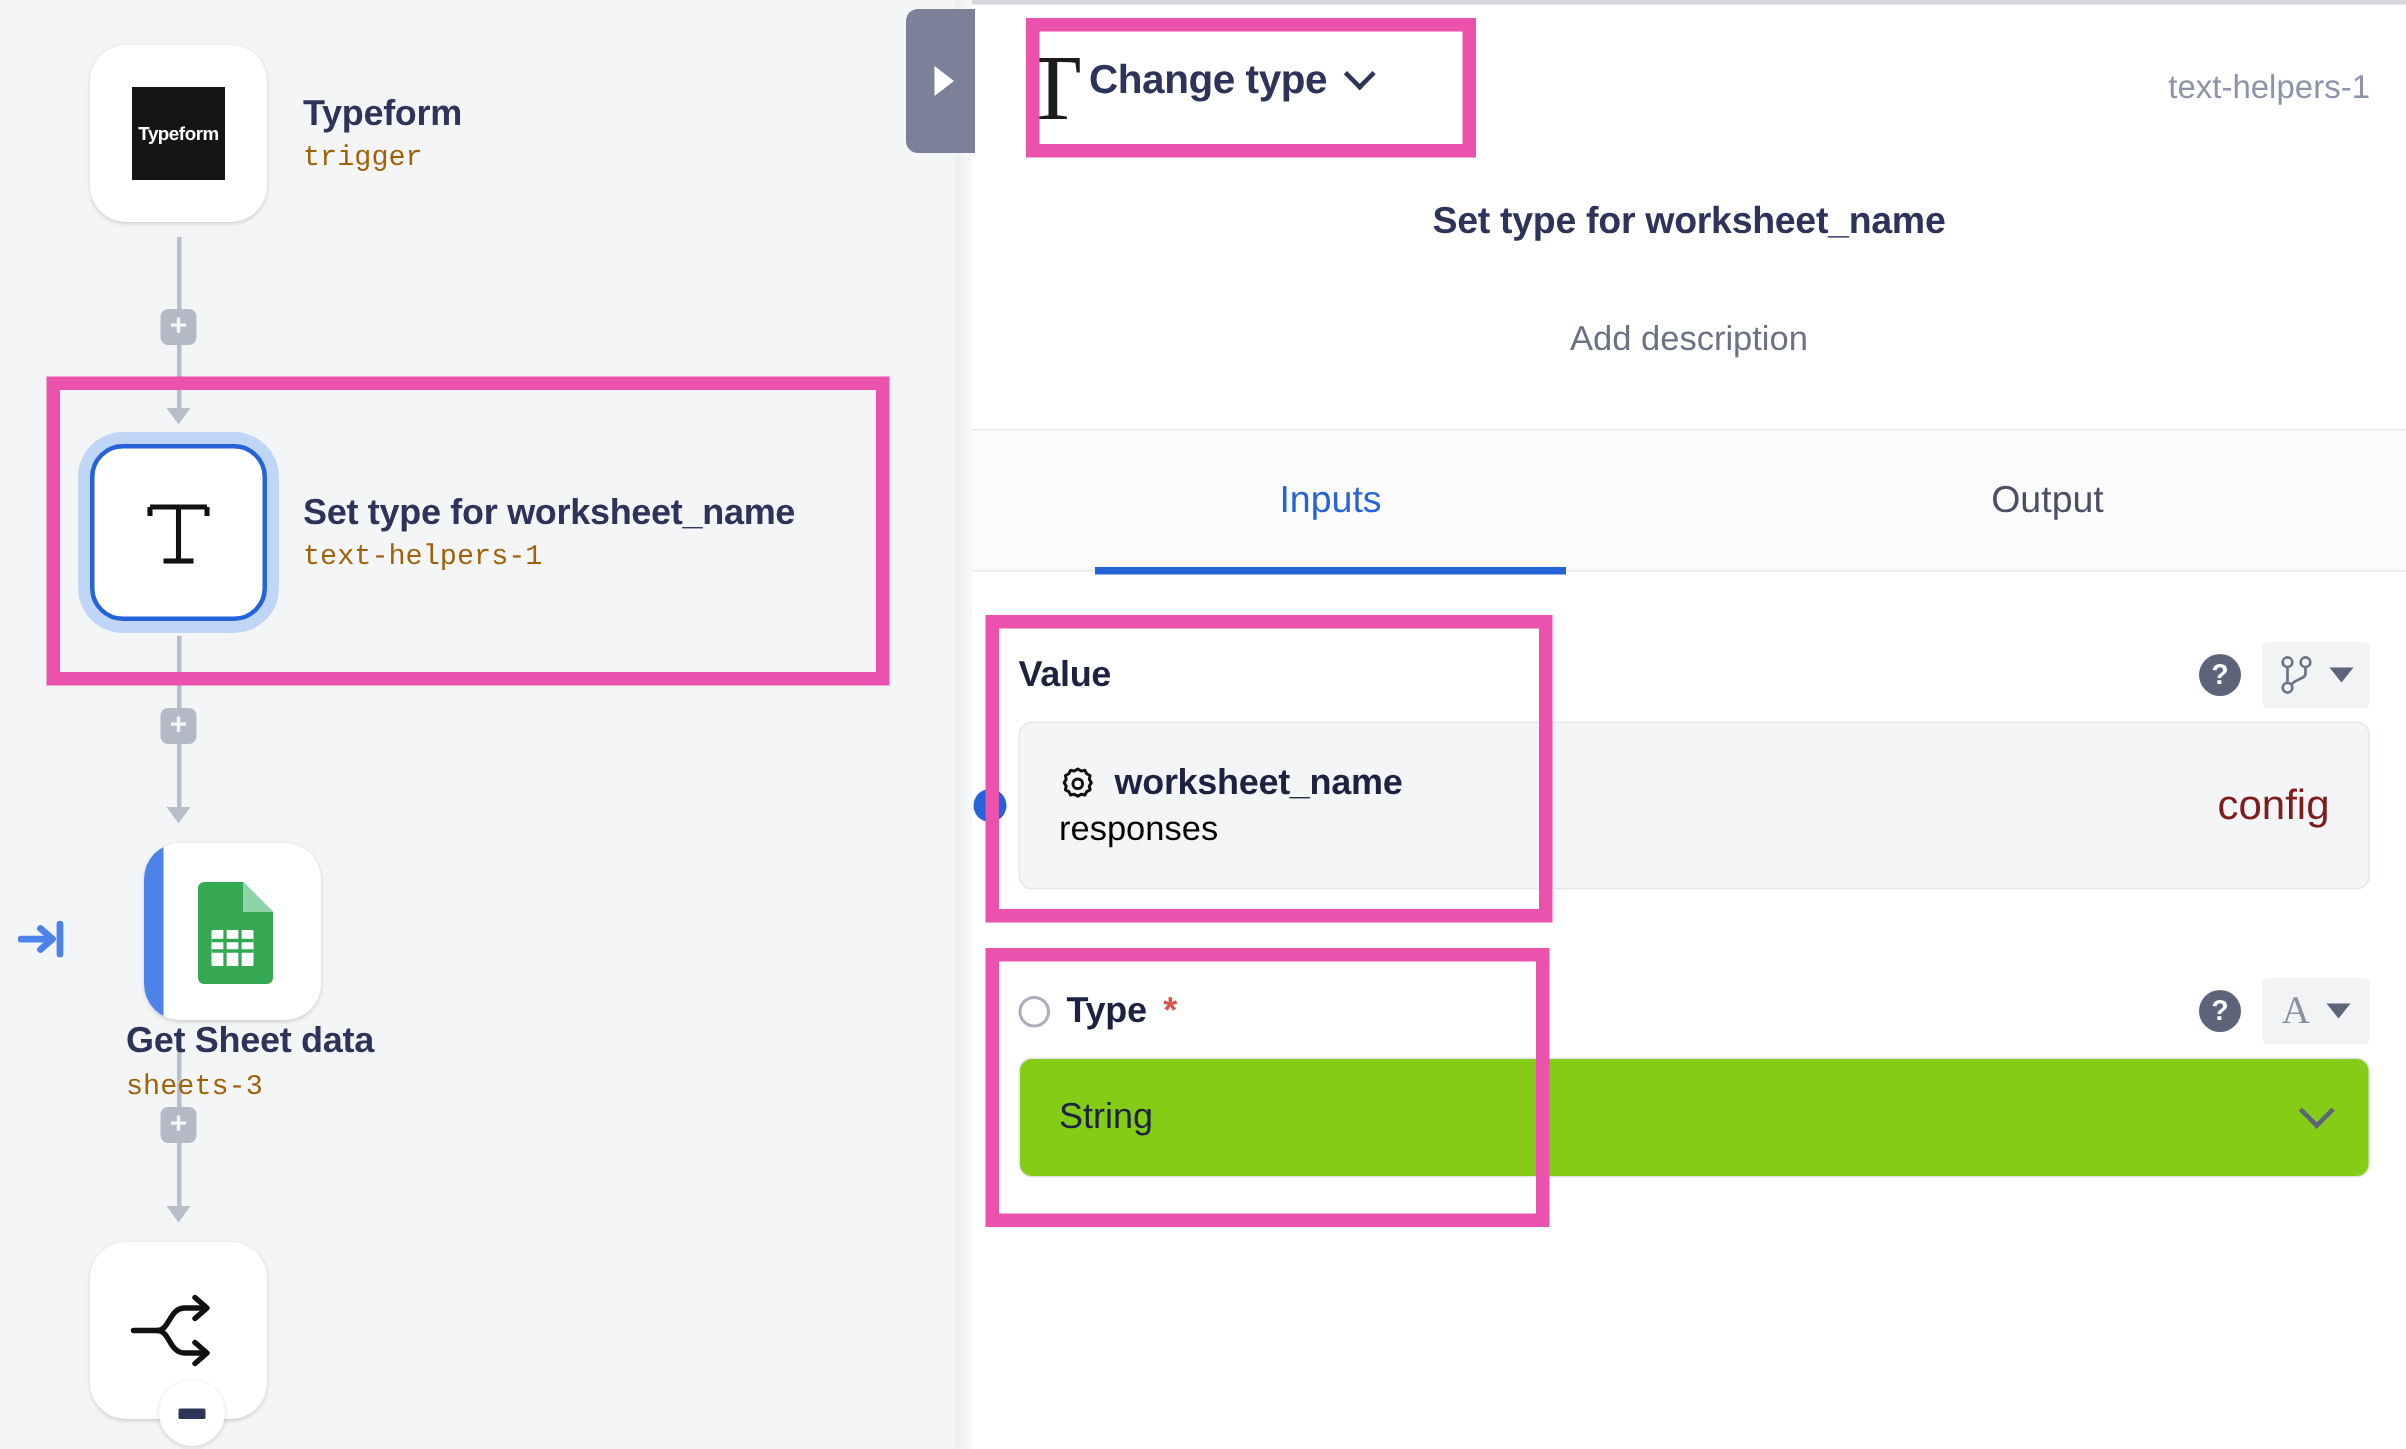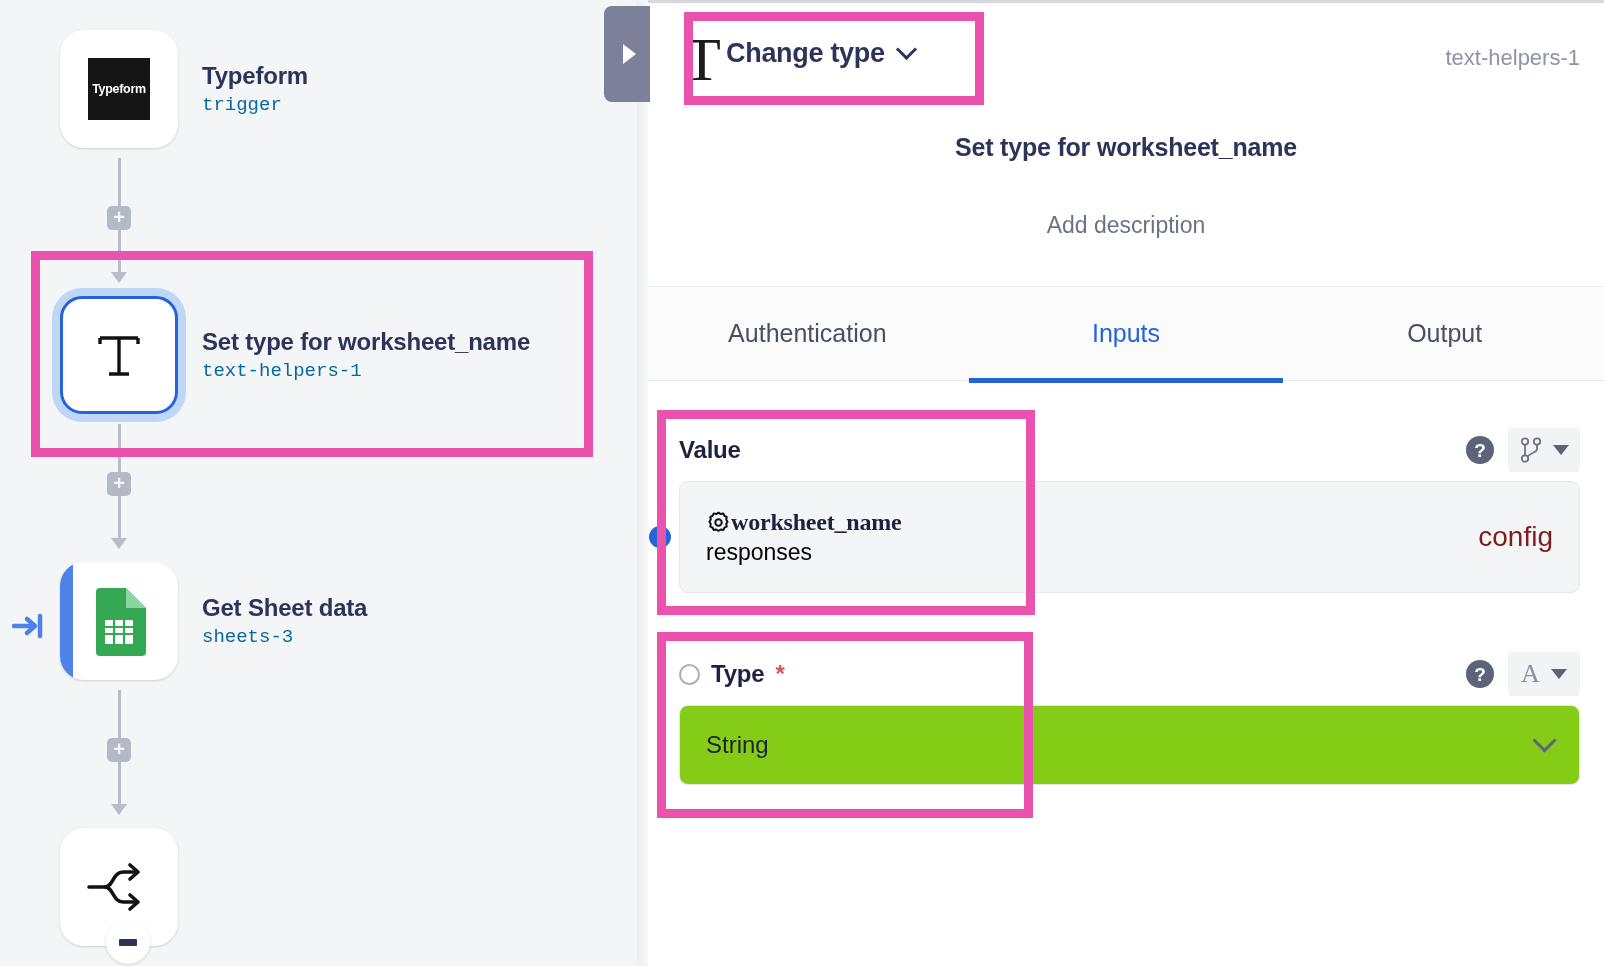--- a/index.html
+++ b/index.html
@@ -49,21 +49,21 @@
     width: 13px; background: #4d82e8;
   }
   .node-text { margin-left: 24px; }
   .node-title {
     font-size: 24px; font-weight: 700; color: #2d3359;
     letter-spacing: -.2px; line-height: 1.15;
     white-space: nowrap;
   }
   .node-sub {
     font-family: "Liberation Mono", monospace;
-    font-size: 19px; color: #0369a1; margin-top: 5px;
+    font-size: 19px; color: #a16207; margin-top: 5px;
     white-space: nowrap;
   }
 
   
   .conn {
     position: absolute;
     width: 3px; background: #b9bdc9;
   }
   .conn-arrow {
     position: absolute;
@@ -281,24 +281,23 @@
   }
   .value-dot {
     position: absolute;
     left: -31px; top: 50%;
     transform: translateY(-50%);
     width: 22px; height: 22px; border-radius: 50%;
     background: #2563d9;
   }
   .chip-col { display: flex; flex-direction: column; }
   .chip-line {
-    display: flex; align-items: center; gap: 0;
+    display: flex; align-items: center; gap: 12px;
     font-size: 24px; font-weight: 700; color: #1d2240;
     letter-spacing: -.2px;
-    font-family: Liberation Serif, serif;
   }
   .chip-sub {
     font-size: 23px; color: #000000; margin-top: 3px;
   }
   .gear-icon { width: 25px; height: 25px; display: block; }
   .value-right {
     margin-left: auto;
     font-size: 28px; color: #7f1d1d;
   }
 
@@ -390,21 +389,21 @@
     </div>
 
     <div class="entry-arrow">
       <svg width="34" height="26" viewBox="0 0 34 26">
         <path d="M2 13 L22 13" stroke="#4d82e8" stroke-width="4.5" stroke-linecap="round"></path>
         <path d="M15 6 L23 13 L15 20" stroke="#4d82e8" stroke-width="4.5" fill="none" stroke-linecap="round" stroke-linejoin="round"></path>
         <path d="M28 3 L28 23" stroke="#4d82e8" stroke-width="4.5" stroke-linecap="round"></path>
       </svg>
     </div>
 
-    <div class="node-row" style="left:60px; top:562px;">
+    <div class="node-row" style="left:60px; top:562px;flex-direction:column;">
       <div class="node-box leftbar">
         <svg width="58" height="70" viewBox="0 0 58 70">
           <path d="M6 2 h30 l20 20 v44 a4 4 0 0 1 -4 4 h-42 a4 4 0 0 1 -4 -4 v-60 a4 4 0 0 1 4 -4 z" fill="#34a853"></path>
           <path d="M36 2 l20 20 h-20 z" fill="#8cd3a5"></path>
           <rect x="15" y="34" width="28" height="24" fill="#fff" rx="1"></rect>
           <g stroke="#34a853" stroke-width="2.2">
             <path d="M15 41 H43 M15 48 H43 M24 34 V58 M34 34 V58"></path>
           </g>
         </svg>
       </div>
@@ -446,23 +445,20 @@
         <span class="label">Change type</span>
         <span class="chev"></span>
       </div>
 
       <div id="node-id-label">text-helpers-1</div>
       <div id="panel-title">Set type for worksheet_name</div>
       <div id="add-description">Add description</div>
     </div>
 
     <div id="tabs">
-      <div class="tab">
-        <span>Authentication</span>
-      </div>
       <div class="tab active">
         <span>Inputs</span>
       </div>
       <div class="tab">
         <span>Output</span>
       </div>
     </div>
 
     <div class="field-block" style="top:416px;">
       <div class="field-head">

